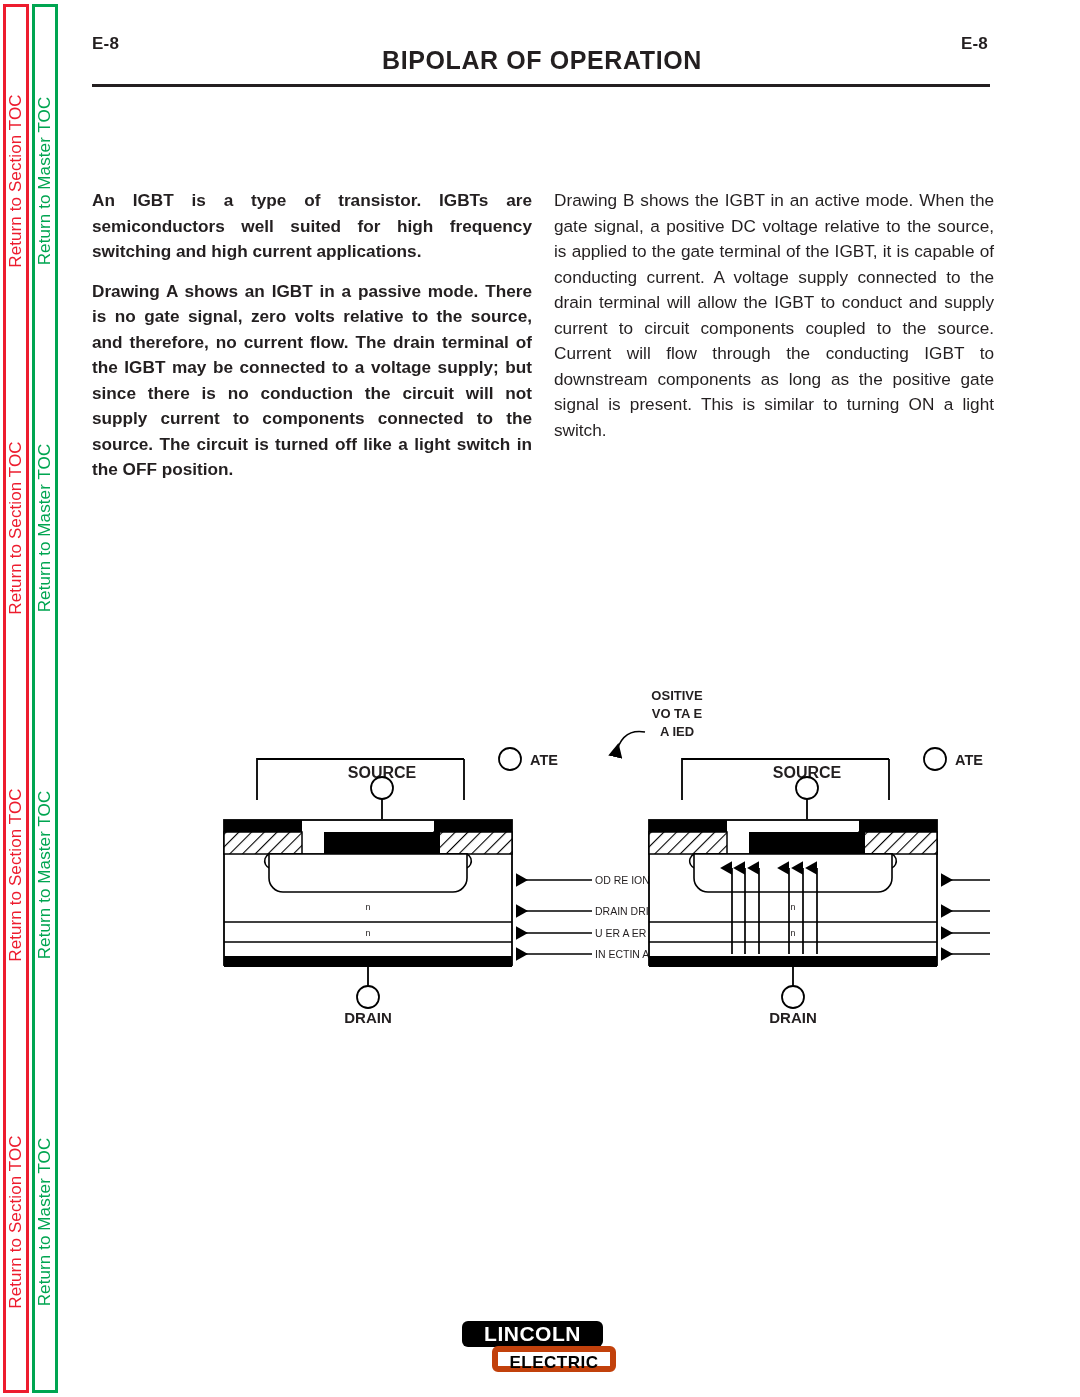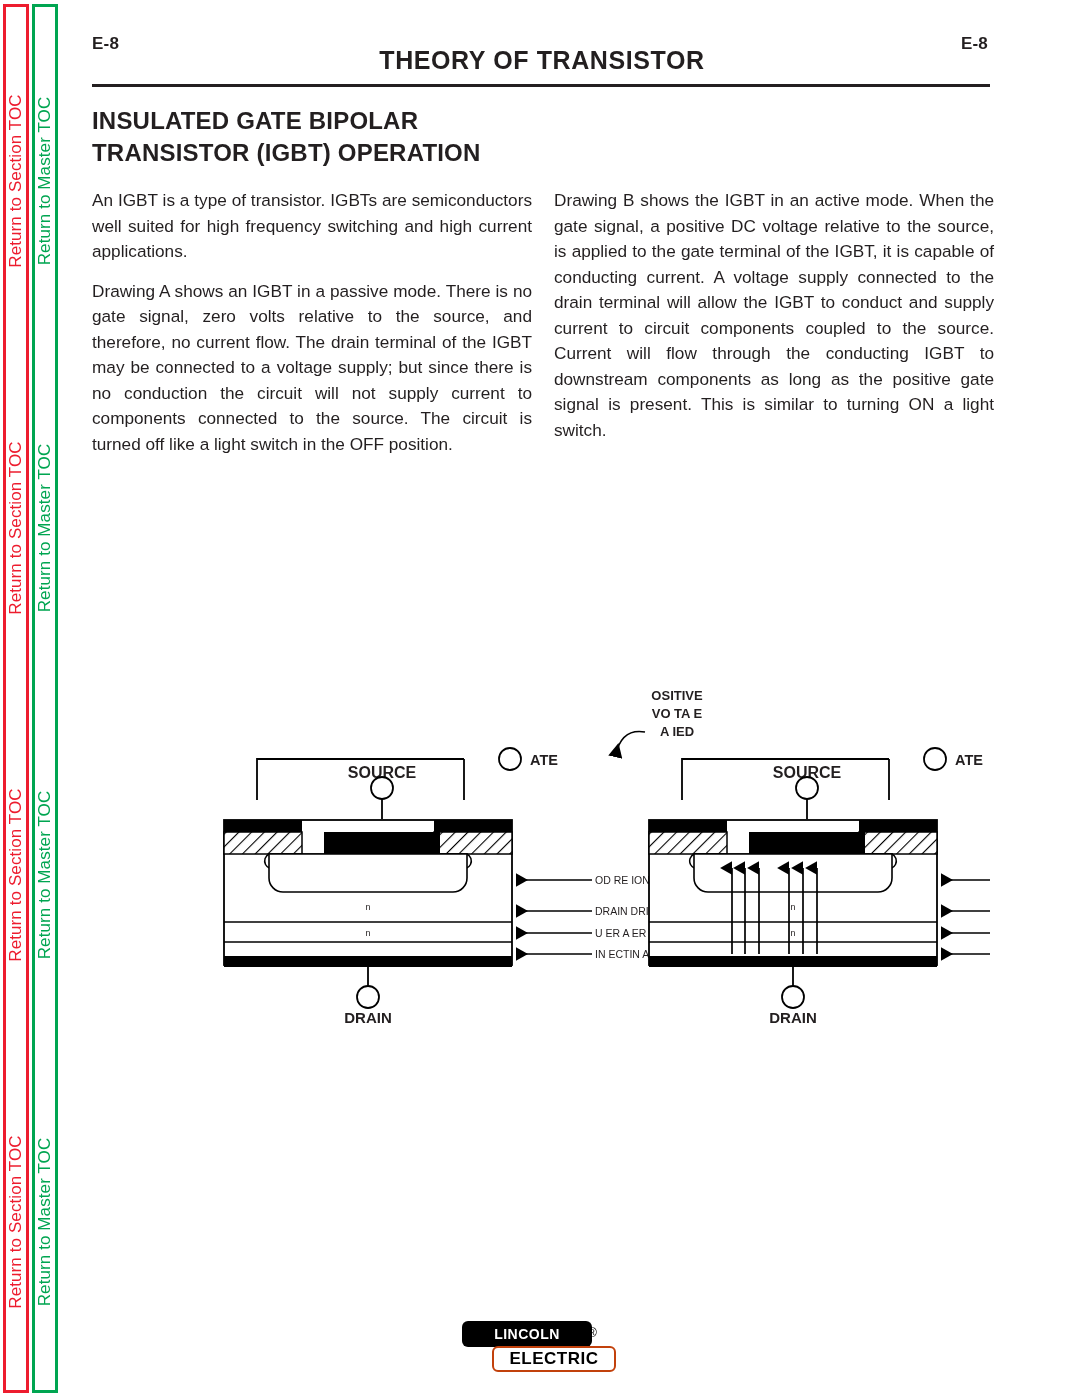--- a/index.html
+++ b/index.html
@@ -104,21 +104,21 @@
   
   .text-col {
     position: absolute;
     top: 168px;
     width: 440px;
     font-size: 17.2px;
     line-height: 1.485;
     text-align: justify;
     color: #231f20;
   }
-  #text-col-left  { left: 0; }
+  #text-col-left  { left: 0; font-weight: bold; }
   #text-col-right { left: 462px; }
   .text-col p { margin: 0 0 14px 0; }
   .text-col p:last-child { margin-bottom: 0; }
 
   
   #figure-caption {
     position: absolute;
     top: 567px; left: 0;
     width: 898px;
     text-align: center;
@@ -147,44 +147,44 @@
   }
   #brand-logo {
     display: inline-block;
     position: relative;
     width: 158px; height: 56px;
     margin-bottom: 36px;
   }
   #brand-logo-top {
     position: absolute;
     left: 0; top: 0;
-    width: 130px; height: 26px;
+    width: 141px; height: 26px;
     background: #000000;
     border-radius: 6px;
     color: #ffffff;
-    font-size: 14px;
+    font-size: 21px;
     font-weight: bold;
     letter-spacing: 0.5px;
     line-height: 26px;
     text-align: center;
     font-family: "Liberation Sans", sans-serif;
   }
   #brand-registered {
     position: absolute;
     left: 126px; top: 5px;
     font-size: 12px;
     color: #000000;
     font-family: "Liberation Sans", sans-serif;
   }
   #brand-logo-bottom {
     position: absolute;
     left: 30px; top: 25px;
     width: 124px; height: 26px;
     background: #ffffff;
-    border: 2px solid #c2410c;
+    border: 6px solid #c2410c;
     border-radius: 6px;
     color: #000000;
     font-size: 17px;
     font-weight: bold;
     letter-spacing: 0.5px;
     line-height: 22px;
     text-align: center;
     font-family: "Liberation Sans", sans-serif;
   }
 </style>
@@ -204,28 +204,24 @@
       <span class="toc-label" style="top: 868.125px;">Return to Master TOC</span>
       <span class="toc-label" style="top: 1215.38px;">Return to Master TOC</span>
     </div>
 </div>
 
 <div id="page-body">
 
   <div id="page-header">
     <div id="page-num-left" class="page-num">E-8</div>
     <div id="page-num-right" class="page-num">E-8</div>
-    <div id="header-title">THEORY OF TRANSISTOR</div>
+    <div id="header-title">BIPOLAR OF OPERATION</div>
     <div id="header-rule"></div>
   </div>
 
-  <div id="section-heading">
-    <div>INSULATED GATE BIPOLAR</div>
-    <div>TRANSISTOR (IGBT) OPERATION</div>
-  </div>
 
   <div id="text-col-left" class="text-col">
     <p>An IGBT is a type of transistor.  IGBTs are semiconductors well suited for high frequency switching and high current applications.</p>
     <p>Drawing A shows an IGBT in a passive mode.  There is no gate signal, zero volts relative to the source, and therefore, no current flow.  The drain terminal of the IGBT may be connected to a voltage supply; but since there is no conduction the circuit will not supply current to components connected to the source.  The circuit is turned off like a light switch in the OFF position.</p>
   </div>
 
   <div id="text-col-right" class="text-col">
     <p>Drawing B shows the IGBT in an active mode.  When the gate signal, a positive DC voltage relative to the source, is applied to the gate terminal of the IGBT,  it is capable of conducting current.  A voltage supply connected to the drain terminal will allow the IGBT to conduct and  supply current to circuit components coupled to the source.    Current will flow through the conducting IGBT to downstream components as long as the positive gate signal is present.   This is similar to turning ON a light switch.</p>
   </div>
 

